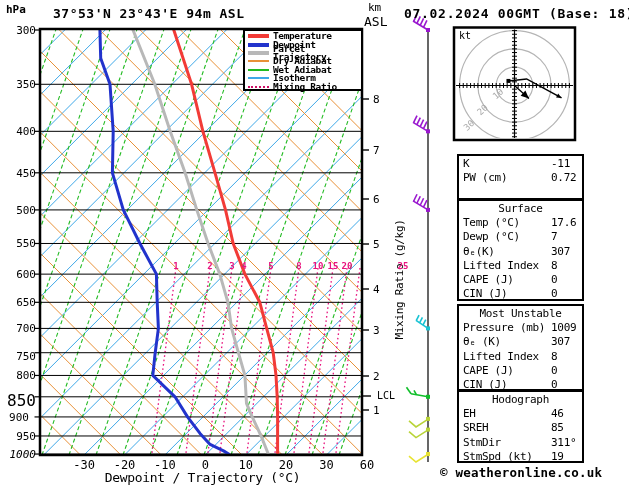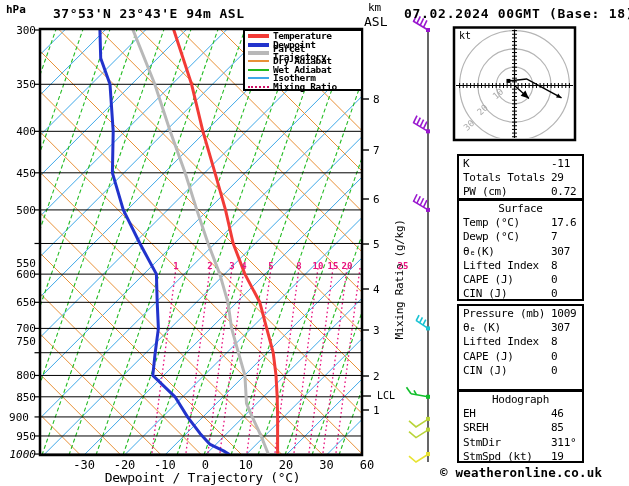--- a/index.html
+++ b/index.html
@@ -325,33 +325,33 @@
           <span class="legend-label">Isotherm</span>
         </div>
         <div class="legend-row">
           <div class="legend-swatch" style="border-top: 2px dotted rgb(204, 17, 102); height: 0px;"></div>
           <span class="legend-label">Mixing Ratio</span>
         </div>
       </div>
 
     <div class="panel" style="top:154px; height:46px;" id="tbl0">
         <div class="panel-row"><span>K</span><span class="panel-val">-11</span></div>
-        <div class="panel-row"><span>Totals Totals</span><span class="panel-val">29</span></div>
         <div class="panel-row"><span>PW (cm)</span><span class="panel-val">0.72</span></div>
       </div>
     <div class="panel" style="top:199px; height:102px;" id="tbl1">
         <div class="panel-title">Surface</div>
         <div class="panel-row"><span>Temp (°C)</span><span class="panel-val">17.6</span></div>
         <div class="panel-row"><span>Dewp (°C)</span><span class="panel-val">7</span></div>
         <div class="panel-row"><span>θₑ(K)</span><span class="panel-val">307</span></div>
         <div class="panel-row"><span>Lifted Index</span><span class="panel-val">8</span></div>
         <div class="panel-row"><span>CAPE (J)</span><span class="panel-val">0</span></div>
         <div class="panel-row"><span>CIN (J)</span><span class="panel-val">0</span></div>
       </div>
     <div class="panel" style="top:304px; height:87px;" id="tbl2">
+        <div class="panel-title">Most Unstable</div>
         <div class="panel-row"><span>Pressure (mb)</span><span class="panel-val">1009</span></div>
         <div class="panel-row"><span>θₑ (K)</span><span class="panel-val">307</span></div>
         <div class="panel-row"><span>Lifted Index</span><span class="panel-val">8</span></div>
         <div class="panel-row"><span>CAPE (J)</span><span class="panel-val">0</span></div>
         <div class="panel-row"><span>CIN (J)</span><span class="panel-val">0</span></div>
       </div>
     <div class="panel" style="top:390px; height:73px;" id="tbl3">
         <div class="panel-title">Hodograph</div>
         <div class="panel-row"><span>EH</span><span class="panel-val">46</span></div>
         <div class="panel-row"><span>SREH</span><span class="panel-val">85</span></div>
@@ -364,27 +364,27 @@
       <div class="lbl" style="left: 373px; top: 238px; font-size: 11px;">5</div>
       <div class="lbl" style="left: 373px; top: 283px; font-size: 11px;">4</div>
       <div class="lbl" style="left: 373px; top: 324px; font-size: 11px;">3</div>
       <div class="lbl" style="left: 373px; top: 370px; font-size: 11px;">2</div>
       <div class="lbl" style="left: 373px; top: 404px; font-size: 11px;">1</div>
       <div class="lbl" style="left: 2px; top: 24px; width: 34px; text-align: right; font-size: 11px;">300</div>
       <div class="lbl" style="left: 2px; top: 78.2919px; width: 34px; text-align: right; font-size: 11px;">350</div>
       <div class="lbl" style="left: 2px; top: 125.322px; width: 34px; text-align: right; font-size: 11px;">400</div>
       <div class="lbl" style="left: 2px; top: 166.805px; width: 34px; text-align: right; font-size: 11px;">450</div>
       <div class="lbl" style="left: 2px; top: 203.913px; width: 34px; text-align: right; font-size: 11px;">500</div>
-      <div class="lbl" style="left: 2px; top: 237.481px; width: 34px; text-align: right; font-size: 11px; margin-top: 20px;">550</div>
+      <div class="lbl" style="left: 2px; top: 237.481px; width: 34px; text-align: right; font-size: 11px;">550</div>
       <div class="lbl" style="left: 2px; top: 268.126px; width: 34px; text-align: right; font-size: 11px;">600</div>
       <div class="lbl" style="left: 2px; top: 296.317px; width: 34px; text-align: right; font-size: 11px;">650</div>
       <div class="lbl" style="left: 2px; top: 322.418px; width: 34px; text-align: right; font-size: 11px;">700</div>
-      <div class="lbl" style="left: 2px; top: 335px; width: 34px; text-align: right; font-size: 11px;">750</div>
+      <div class="lbl" style="left: 2px; top: 350px; width: 34px; text-align: right; font-size: 11px;">750</div>
       <div class="lbl" style="left: 2px; top: 369.448px; width: 34px; text-align: right; font-size: 11px;">800</div>
-      <div class="lbl" style="left: 2px; top: 390.8px; width: 34px; text-align: right; font-size: 11px;">850</div>
+      <div class="lbl" style="left: 2px; top: 390.8px; width: 34px; text-align: right; font-size: 16px;">850</div>
       <div class="lbl" style="left: 2px; top: 410.931px; width: 34px; text-align: center; font-size: 11px;">900</div>
       <div class="lbl" style="left: 2px; top: 429.974px; width: 34px; text-align: right; font-size: 11px;">950</div>
       <div class="lbl" style="left: 2px; top: 448.039px; width: 34px; text-align: right; font-size: 11px; font-style: italic;">1000</div>
       <div class="lbl" style="left: 64.1px; top: 458px; width: 40px; text-align: center; font-size: 12px;">-30</div>
       <div class="lbl" style="left: 104.5px; top: 458px; width: 40px; text-align: center; font-size: 12px;">-20</div>
       <div class="lbl" style="left: 144.9px; top: 458px; width: 40px; text-align: center; font-size: 12px;">-10</div>
       <div class="lbl" style="left: 185.3px; top: 458px; width: 40px; text-align: center; font-size: 12px;">0</div>
       <div class="lbl" style="left: 225.7px; top: 458px; width: 40px; text-align: center; font-size: 12px;">10</div>
       <div class="lbl" style="left: 266.1px; top: 458px; width: 40px; text-align: center; font-size: 12px;">20</div>
       <div class="lbl" style="left: 306.5px; top: 458px; width: 40px; text-align: center; font-size: 12px;">30</div>

